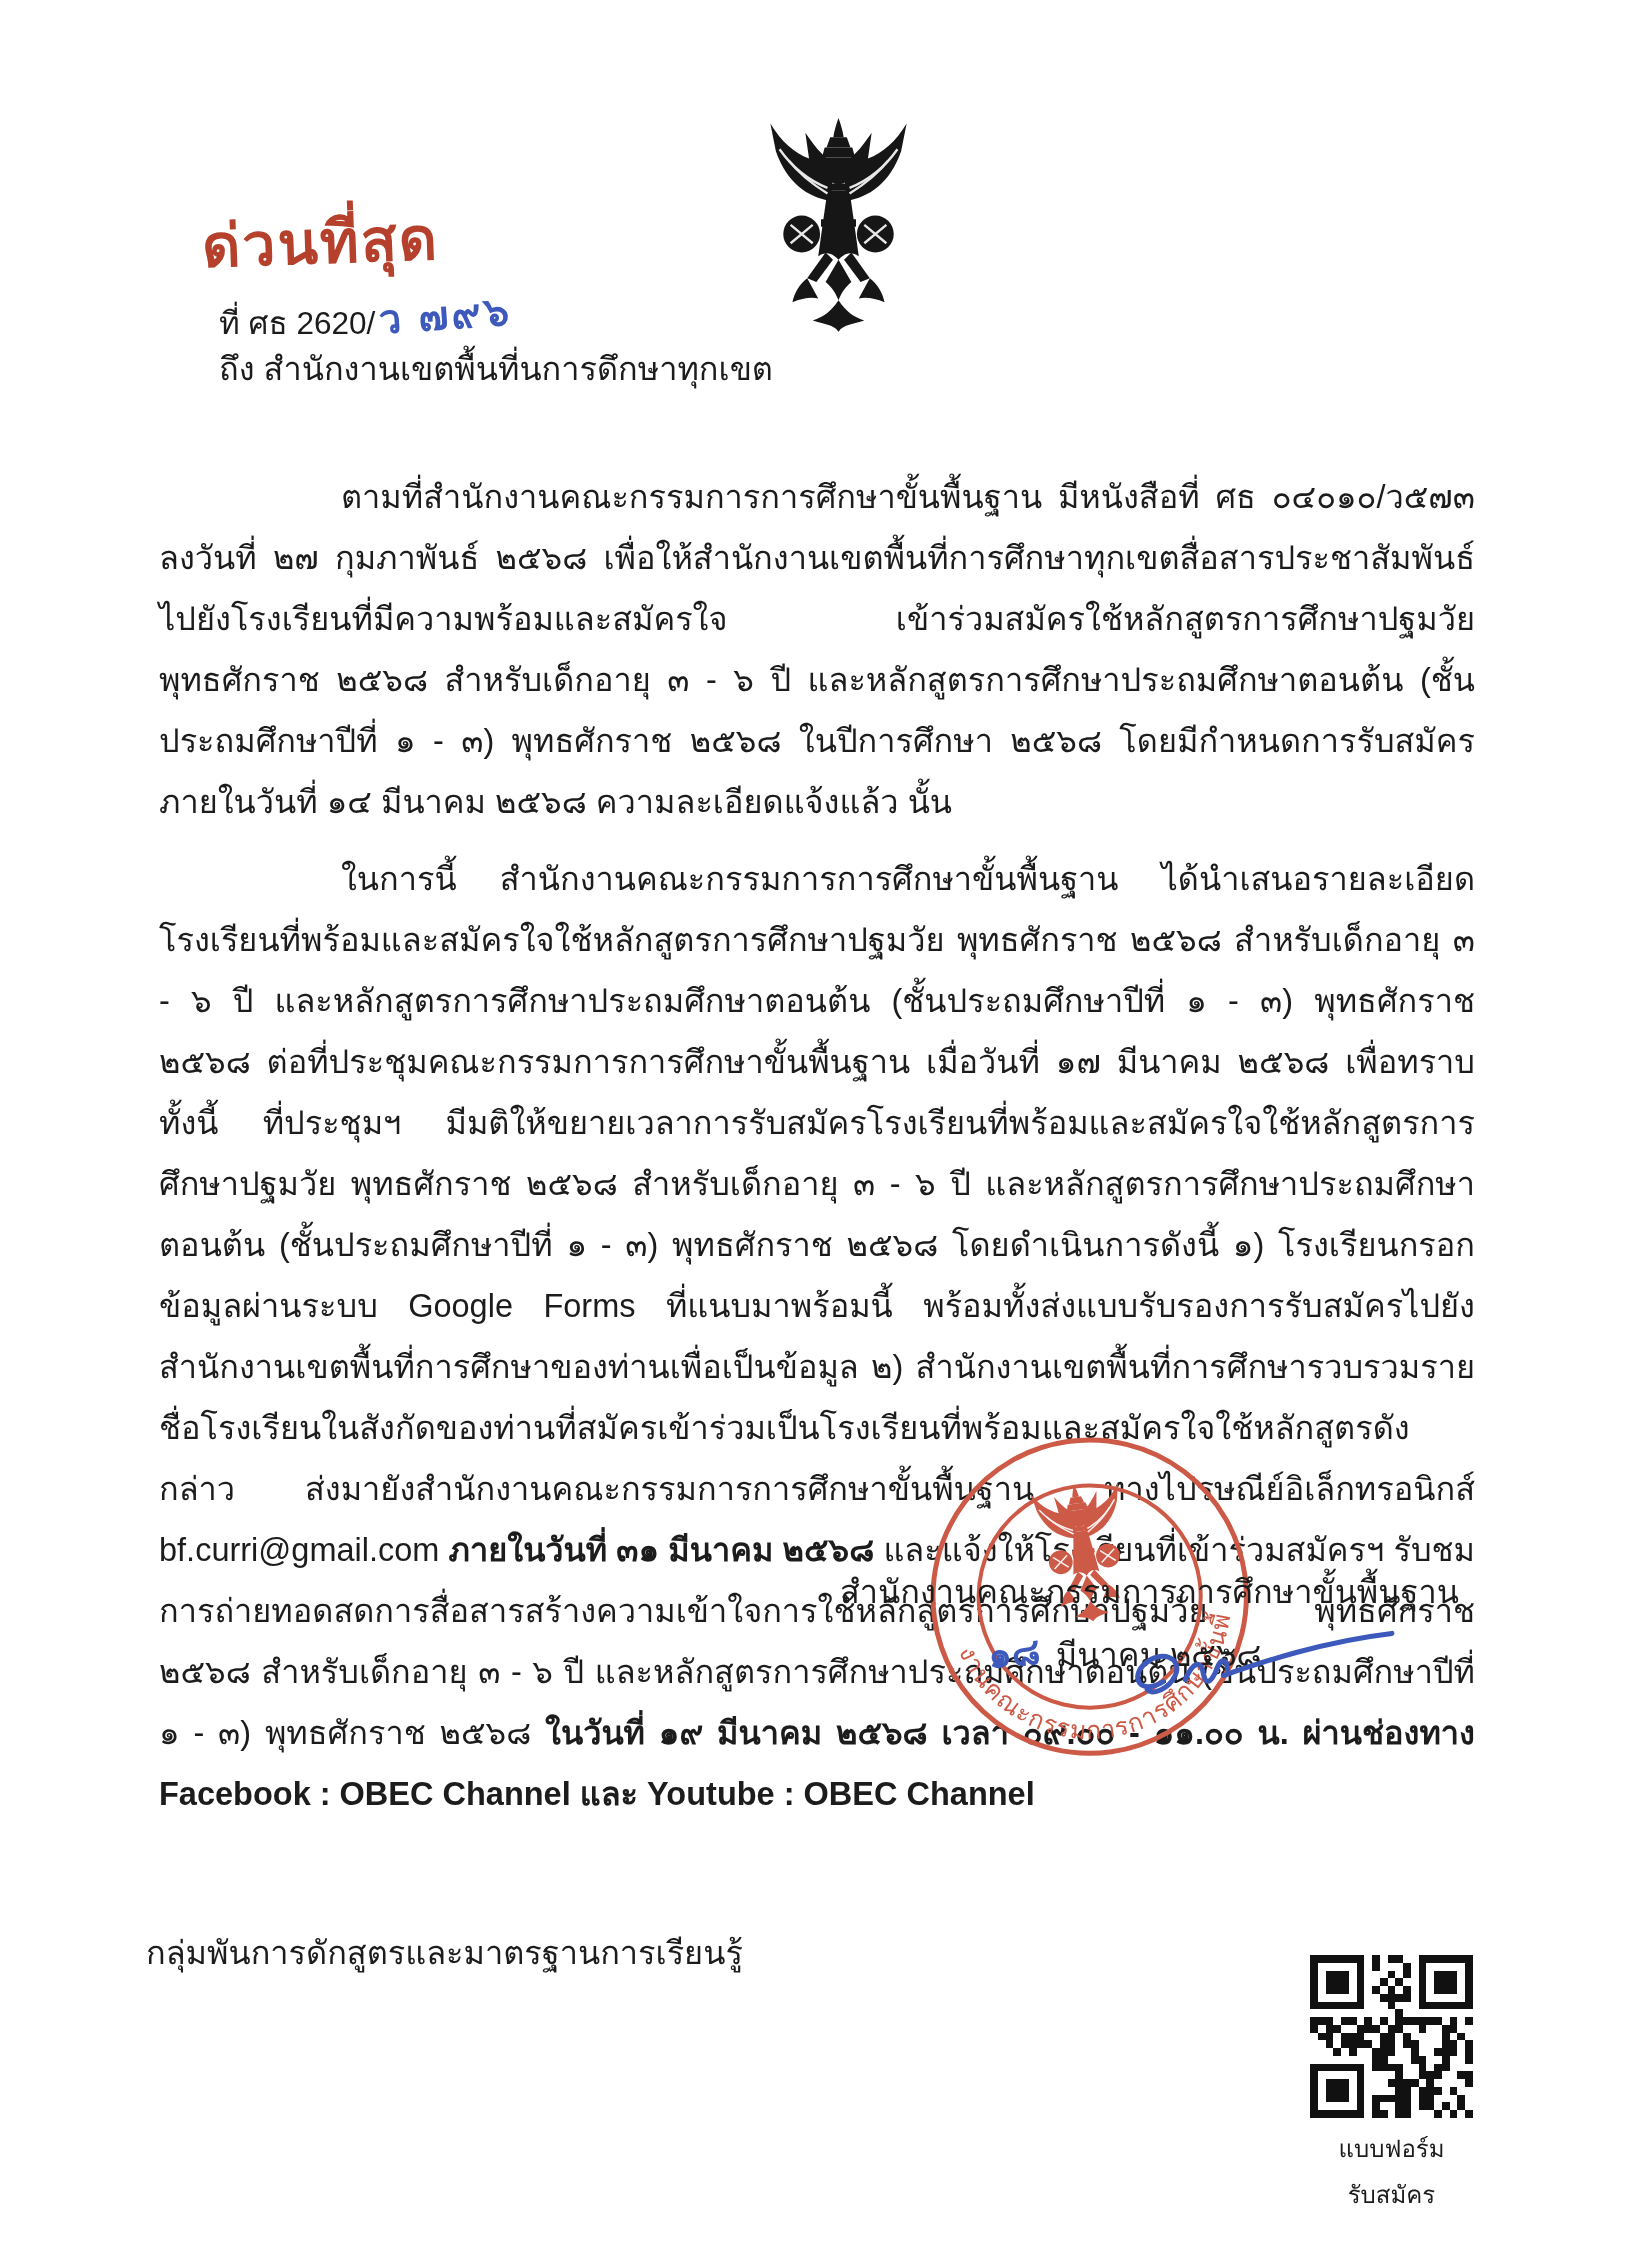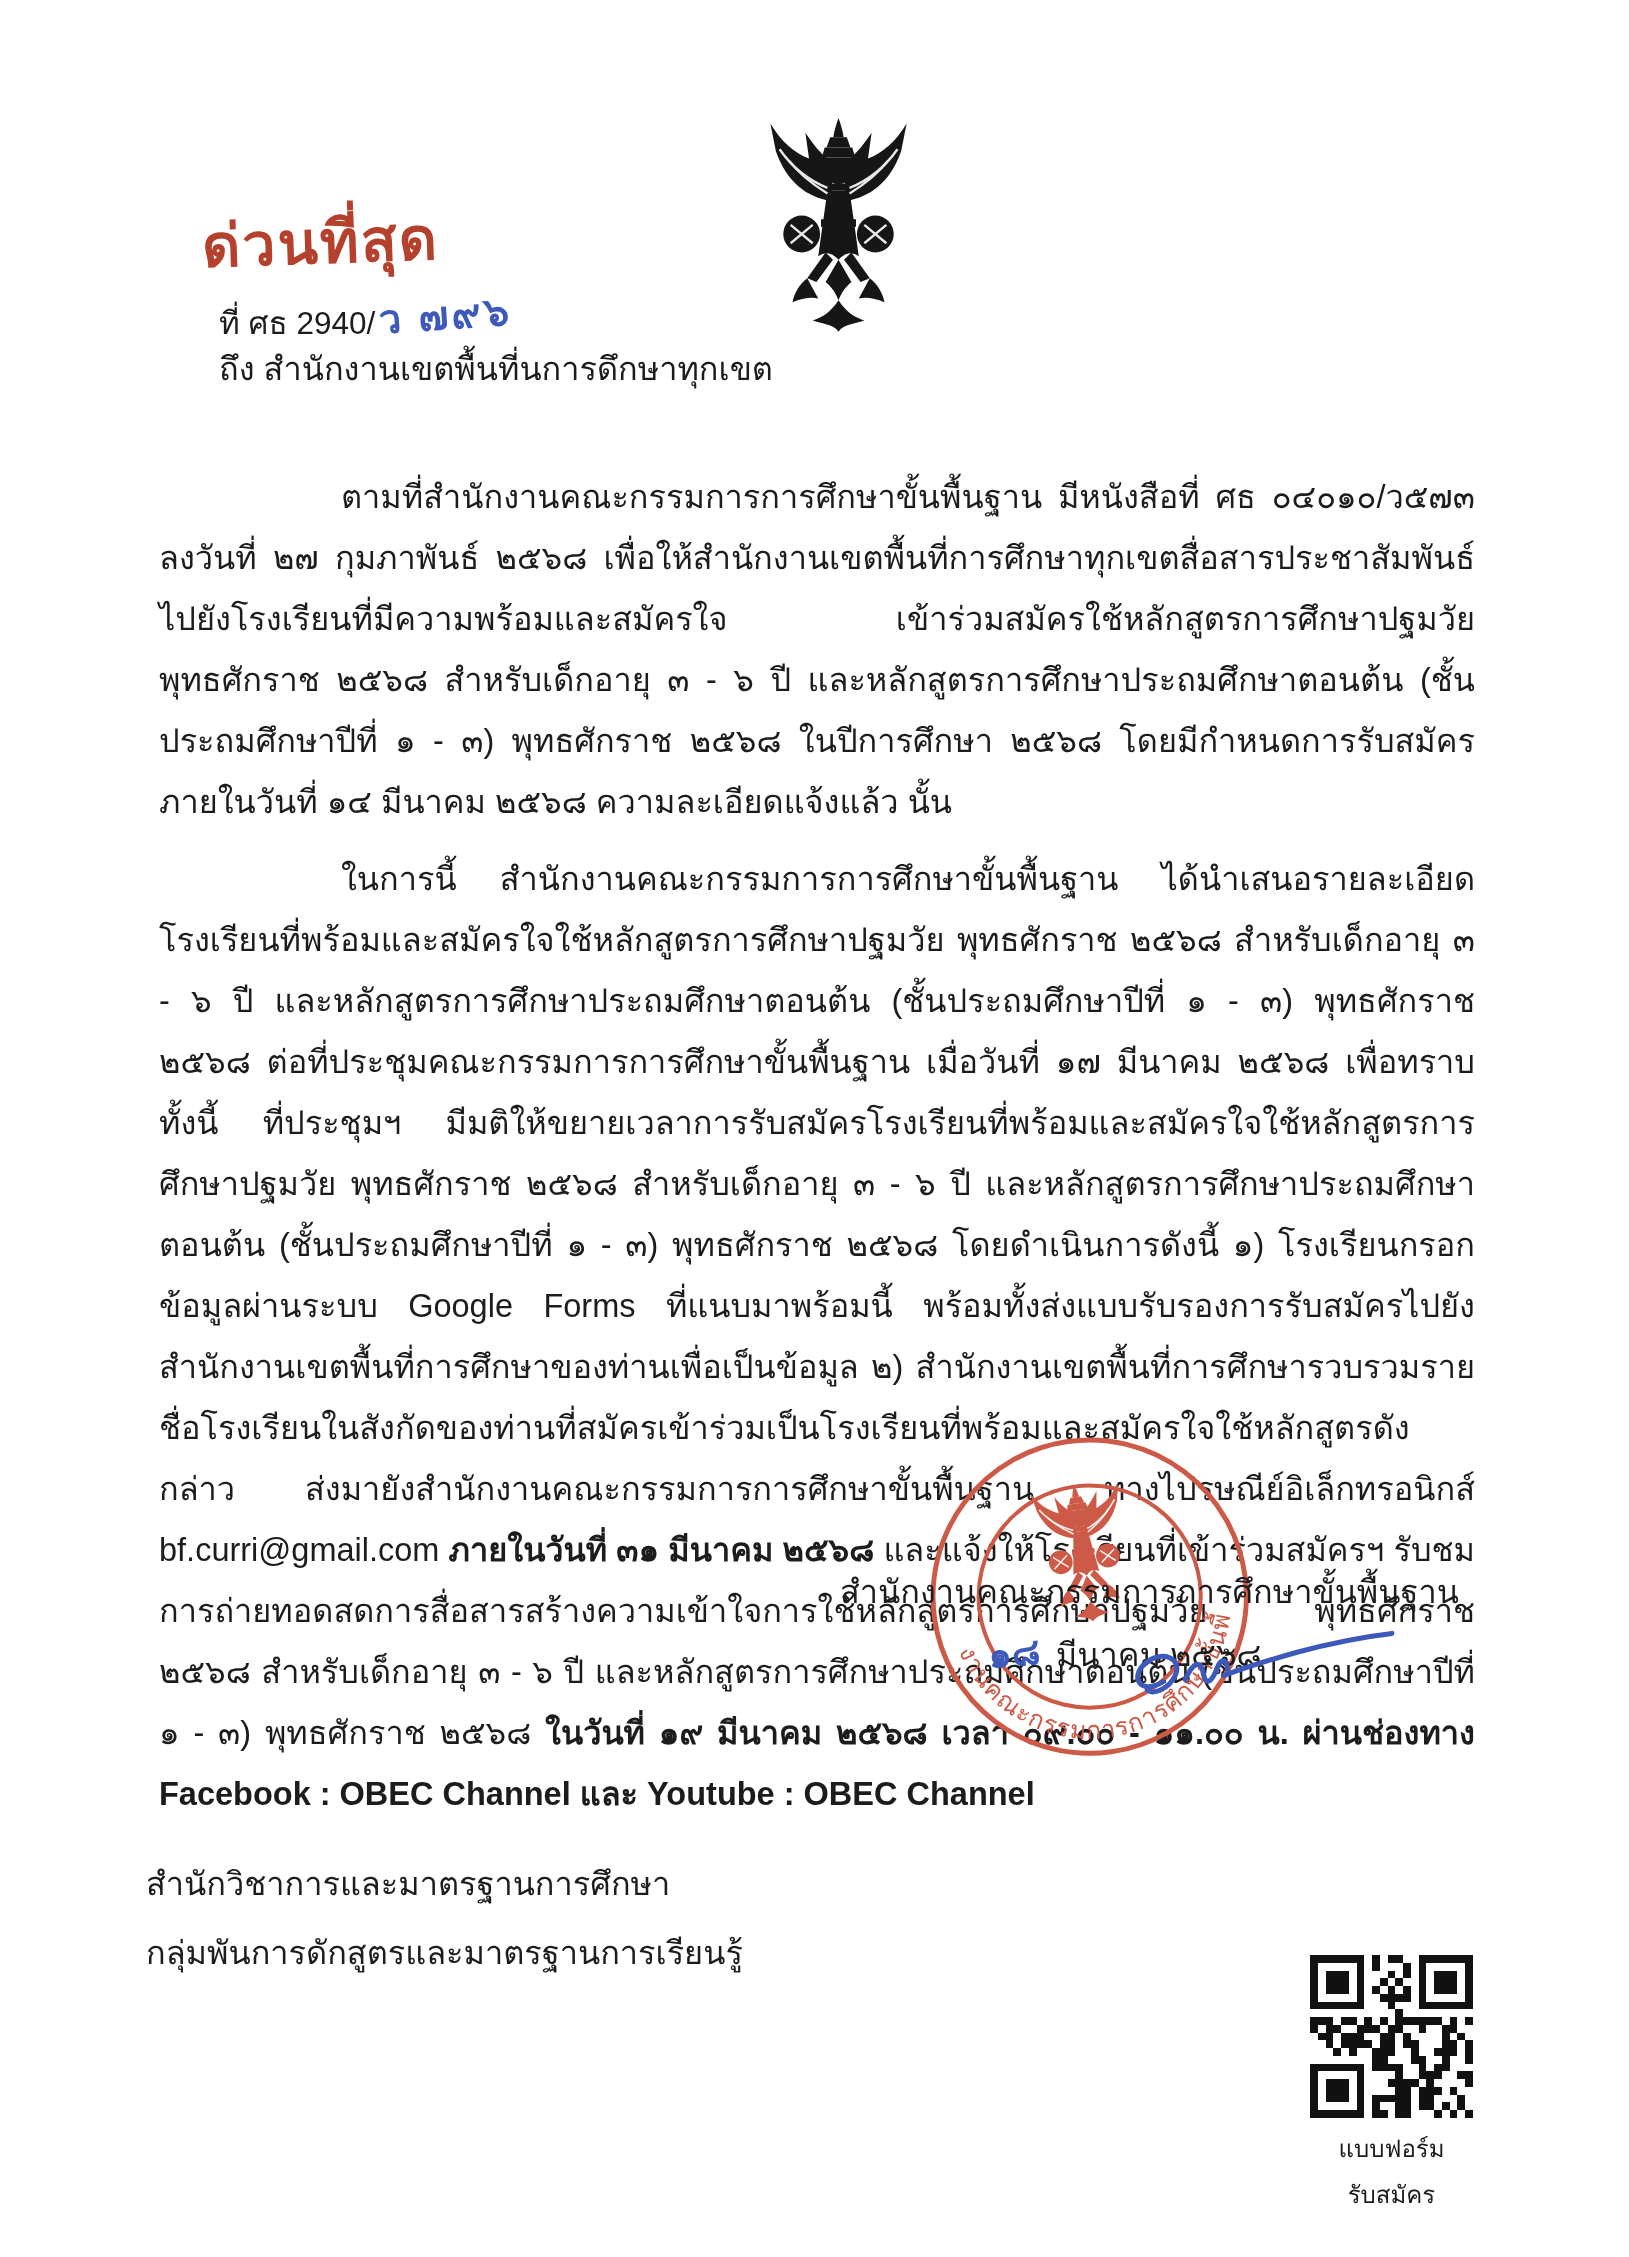--- a/index.html
+++ b/index.html
@@ -82,21 +82,21 @@
       <path d="M24 58 L36 68 M24 68 L36 58 M64 58 L76 68 M64 68 L76 58"></path>
     </g>
   </symbol>
 </svg>
 
 <div class="page">
 
   <div class="abs urgent">ด่วนที่สุด</div>
 
   <div class="abs ref">
-    <span>ที่ ศธ 2940/</span><span class="hand">ว ๗๙๖</span>
+    <span>ที่ ศธ 2620/</span><span class="hand">ว ๗๙๖</span>
   </div>
 
   <svg class="abs emblem" viewBox="0 0 100 120">
     <use href="#garuda"></use>
   </svg>
 
   <div class="abs to-line">ถึง  สำนักงานเขตพื้นที่นการดึกษาทุกเขต</div>
 
   <div class="abs body-text">
     <p>ตามที่สำนักงานคณะกรรมการการศึกษาขั้นพื้นฐาน มีหนังสือที่ ศธ ๐๔๐๑๐/ว๕๗๓ ลงวันที่ ๒๗ กุมภาพันธ์ ๒๕๖๘ เพื่อให้สำนักงานเขตพื้นที่การศึกษาทุกเขตสื่อสารประชาสัมพันธ์ไปยังโรงเรียนที่มีความพร้อมและสมัครใจ เข้าร่วมสมัครใช้หลักสูตรการศึกษาปฐมวัย พุทธศักราช ๒๕๖๘ สำหรับเด็กอายุ ๓ - ๖ ปี และหลักสูตรการศึกษาประถมศึกษาตอนต้น (ชั้นประถมศึกษาปีที่ ๑ - ๓) พุทธศักราช ๒๕๖๘ ในปีการศึกษา ๒๕๖๘ โดยมีกำหนดการรับสมัครภายในวันที่ ๑๔ มีนาคม ๒๕๖๘ ความละเอียดแจ้งแล้ว  นั้น</p>
@@ -124,21 +124,20 @@
   </div>
 
   <svg class="abs sig" viewBox="0 0 290 120">
     <g fill="none" stroke="#3c59bb" stroke-width="5" stroke-linecap="round">
       <path d="M40 78 C18 92 6 74 22 60 C38 46 60 54 52 72 C46 85 30 92 24 86"></path>
       <path d="M62 76 C70 58 78 56 80 70 C82 82 88 80 94 64 C98 54 104 56 104 66"></path>
       <path d="M100 72 C140 58 200 38 268 30"></path>
     </g>
   </svg>
 
-  <div class="abs f1">สำนักวิชาการและมาตรฐานการศึกษา</div>
   <div class="abs f2">กลุ่มพันการดักสูตรและมาตรฐานการเรียนรู้</div>
 
 
   <div class="abs qr">
     <svg viewBox="0 0 21 21" width="163" height="163" shape-rendering="crispEdges">
       <rect width="21" height="21" fill="#ffffff"></rect>
       <g fill="#111111">
         <path fill-rule="evenodd" d="M0 0h7v7H0z M1 1v5h5V1z"></path>
         <rect x="2" y="2" width="3" height="3"></rect>
         <path fill-rule="evenodd" d="M14 0h7v7h-7z M15 1v5h5V1z"></path>

